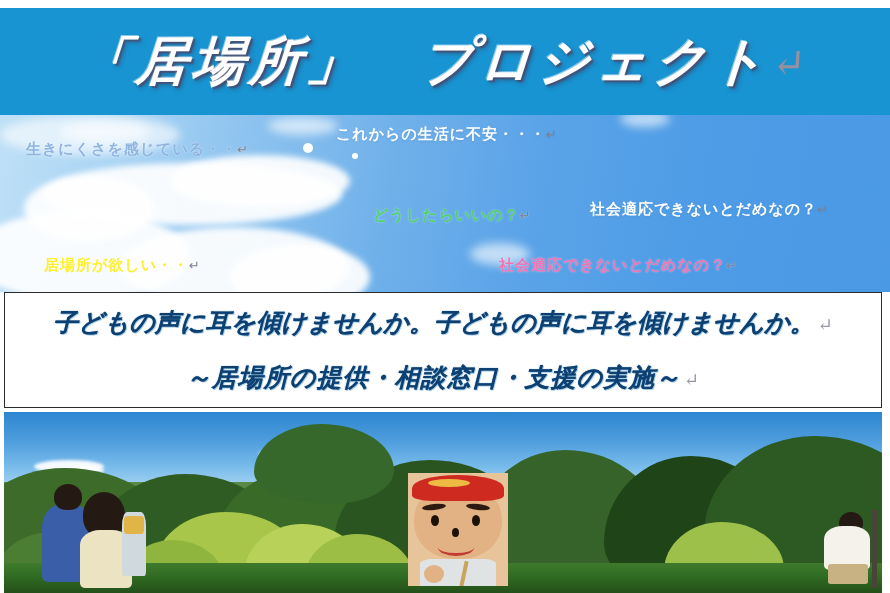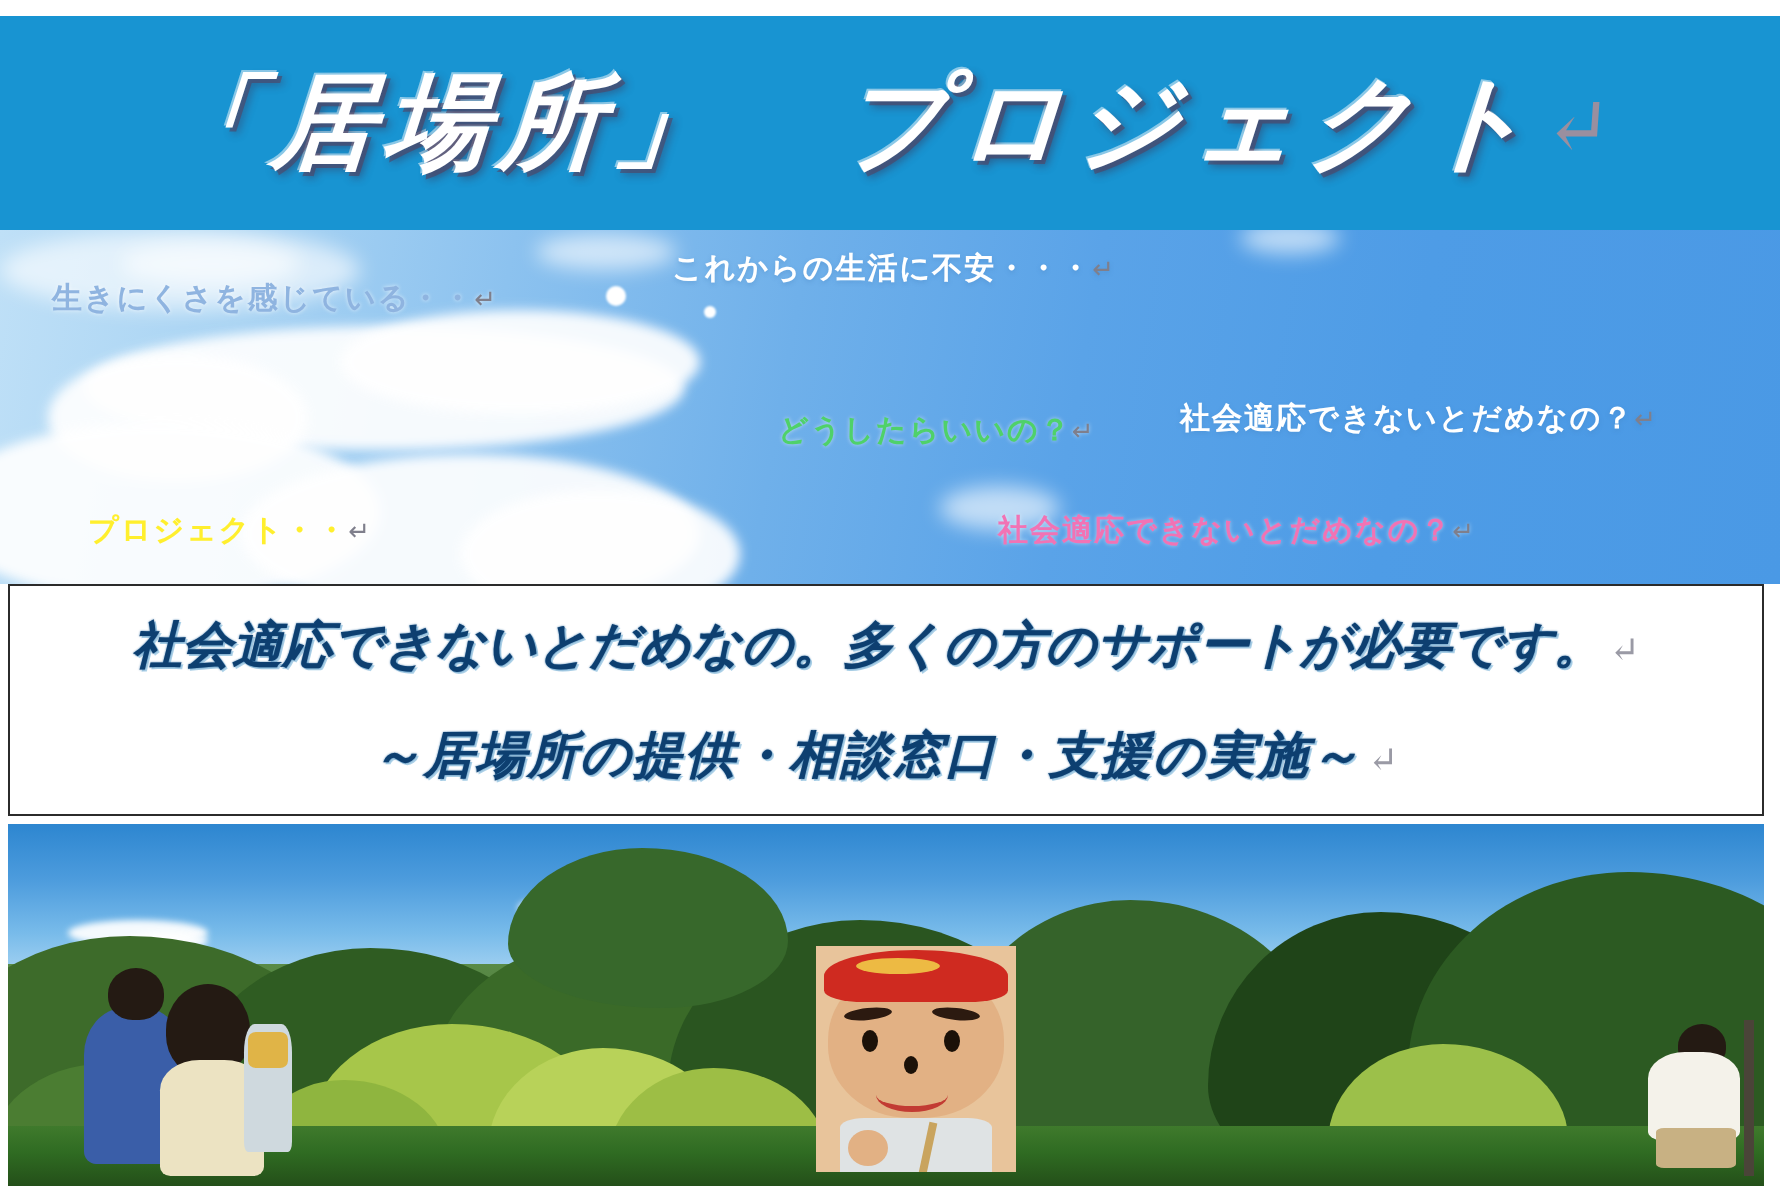--- a/index.html
+++ b/index.html
@@ -263,31 +263,31 @@
     <div class="cloud faint" style="left:620px; top:-4px;  width:50px;  height:16px;"></div>
     <div class="cloud" style="left:303px; top:28px; width:10px; height:10px;"></div>
     <div class="cloud" style="left:352px; top:38px; width:6px;  height:6px;"></div>
 
     <div class="voice v-periwinkle" style="left:26px; top:25px;"><span>生きにくさを感じている・・</span><span class="pm">↵</span></div>
 
     <div class="voice v-white" style="left:336px; top:10px;"><span>これからの生活に不安・・・</span><span class="pm">↵</span></div>
 
 
 
-    <div class="voice v-green" style="left:373px; top:91px;margin-left:16px;"><span>どうしたらいいの？</span><span class="pm">↵</span></div>
+    <div class="voice v-green" style="left:373px; top:91px;"><span>どうしたらいいの？</span><span class="pm">↵</span></div>
 
     <div class="voice v-white" style="left:590px; top:85px;"><span>社会適応できないとだめなの？</span><span class="pm">↵</span></div>
 
-    <div class="voice v-yellow" style="left:44px; top:141px;"><span>プロジェクト・・</span><span class="pm">↵</span></div>
+    <div class="voice v-yellow" style="left:44px; top:141px;"><span>居場所が欲しい・・</span><span class="pm">↵</span></div>
 
     <div class="voice v-pink" style="left:499px; top:141px;"><span>社会適応できないとだめなの？</span><span class="pm">↵</span></div>
   </div>
 
   <div class="message-box">
-    <div class="msg-line msg-line-1"><span>社会適応できないとだめなの。多くの方のサポートが必要です。</span><span class="pm">↵</span></div>
+    <div class="msg-line msg-line-1"><span>子どもの声に耳を傾けませんか。子どもの声に耳を傾けませんか。</span><span class="pm">↵</span></div>
     <div class="msg-line msg-line-2"><span>～居場所の提供・相談窓口・支援の実施～</span><span class="pm">↵</span></div>
   </div>
 
   <div class="photo-band">
     <div class="sky-part"></div>
 
     <div class="ph-cloud" style="left:255px; top:36px; width:46px; height:12px;"></div>
     <div class="ph-cloud" style="left:272px; top:31px; width:22px; height:10px;"></div>
     <div class="ph-cloud" style="left:30px;  top:48px; width:70px; height:13px;"></div>
     <div class="ph-cloud" style="left:60px;  top:54px; width:40px; height:9px;"></div>

